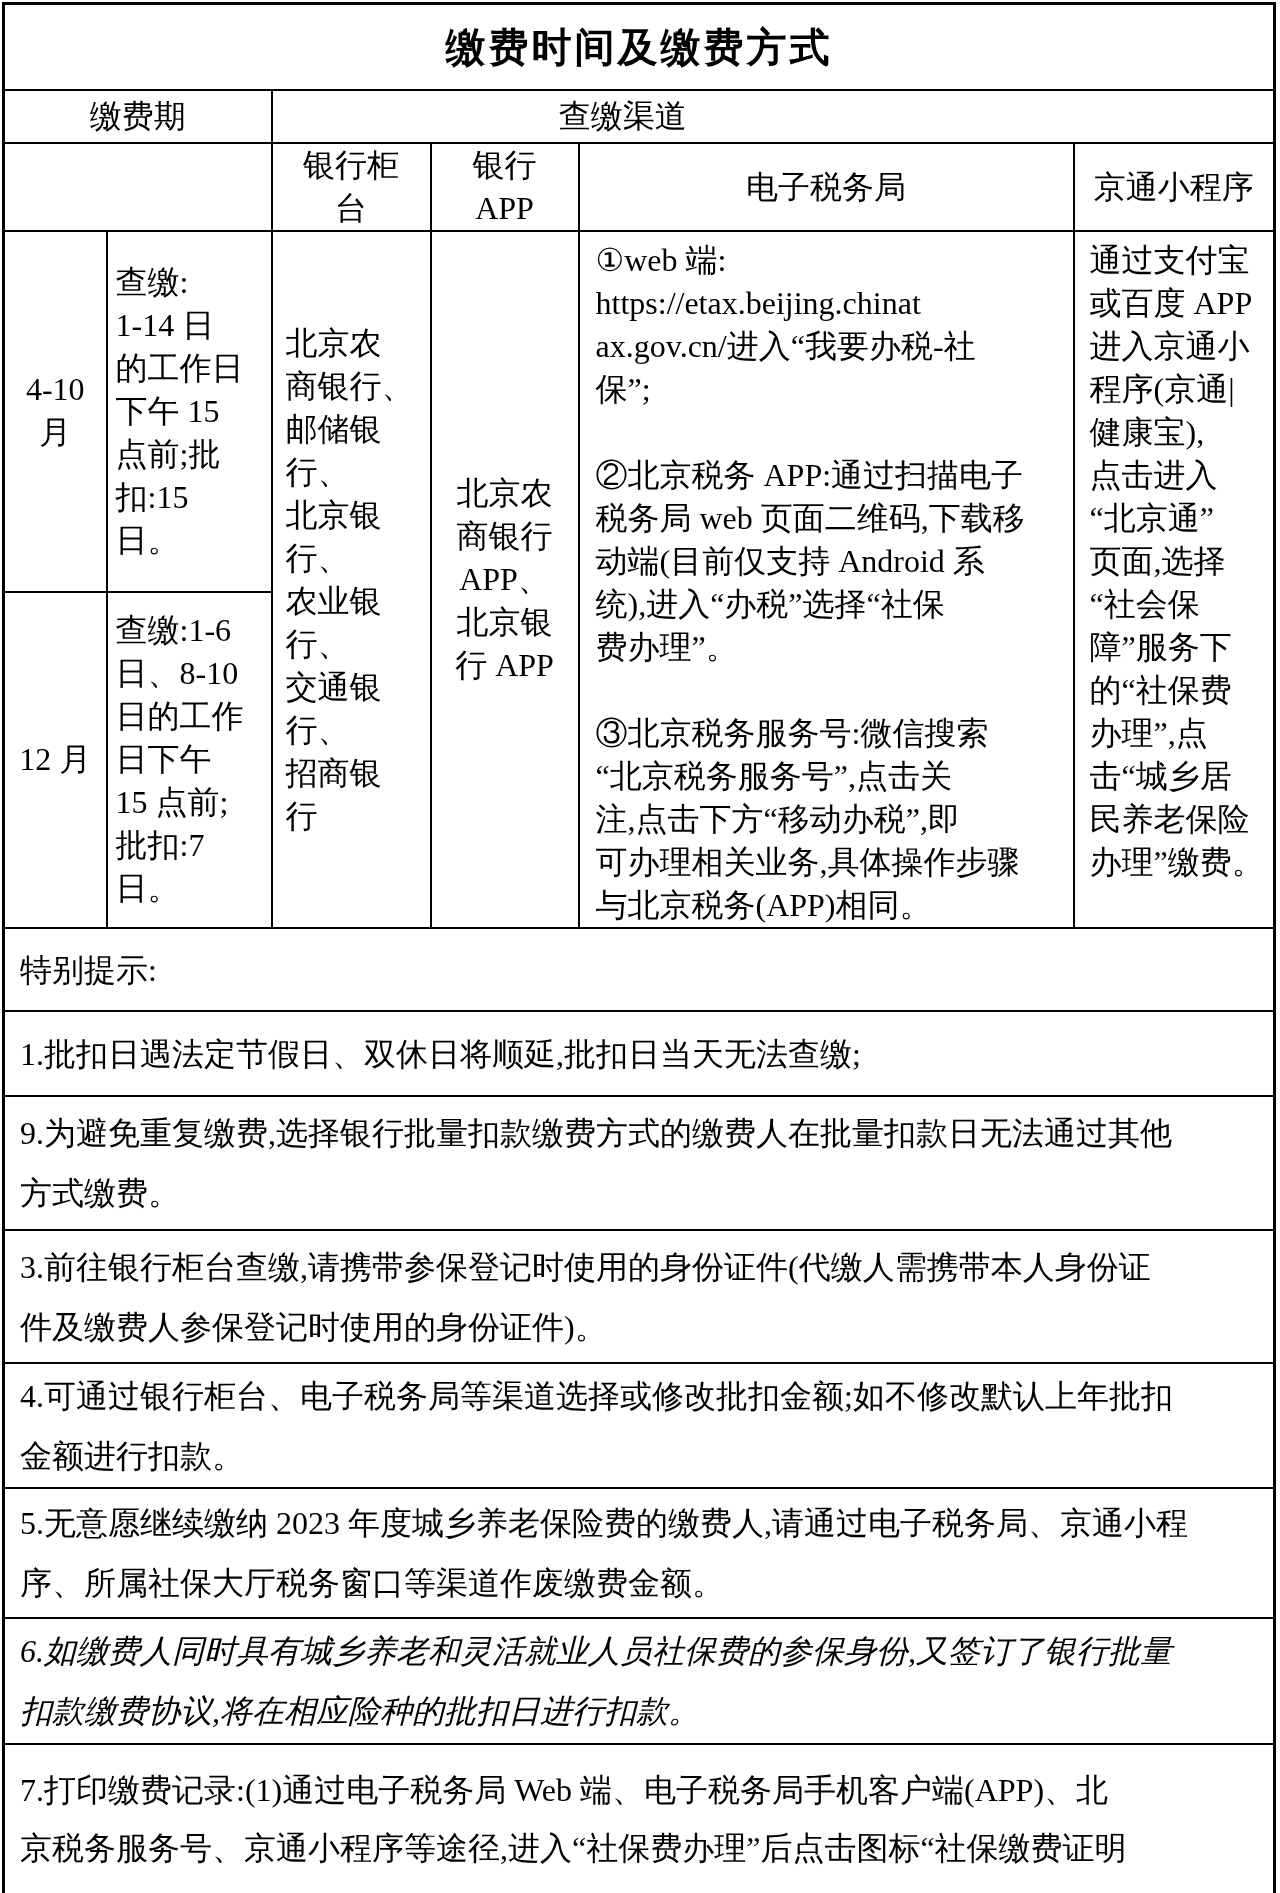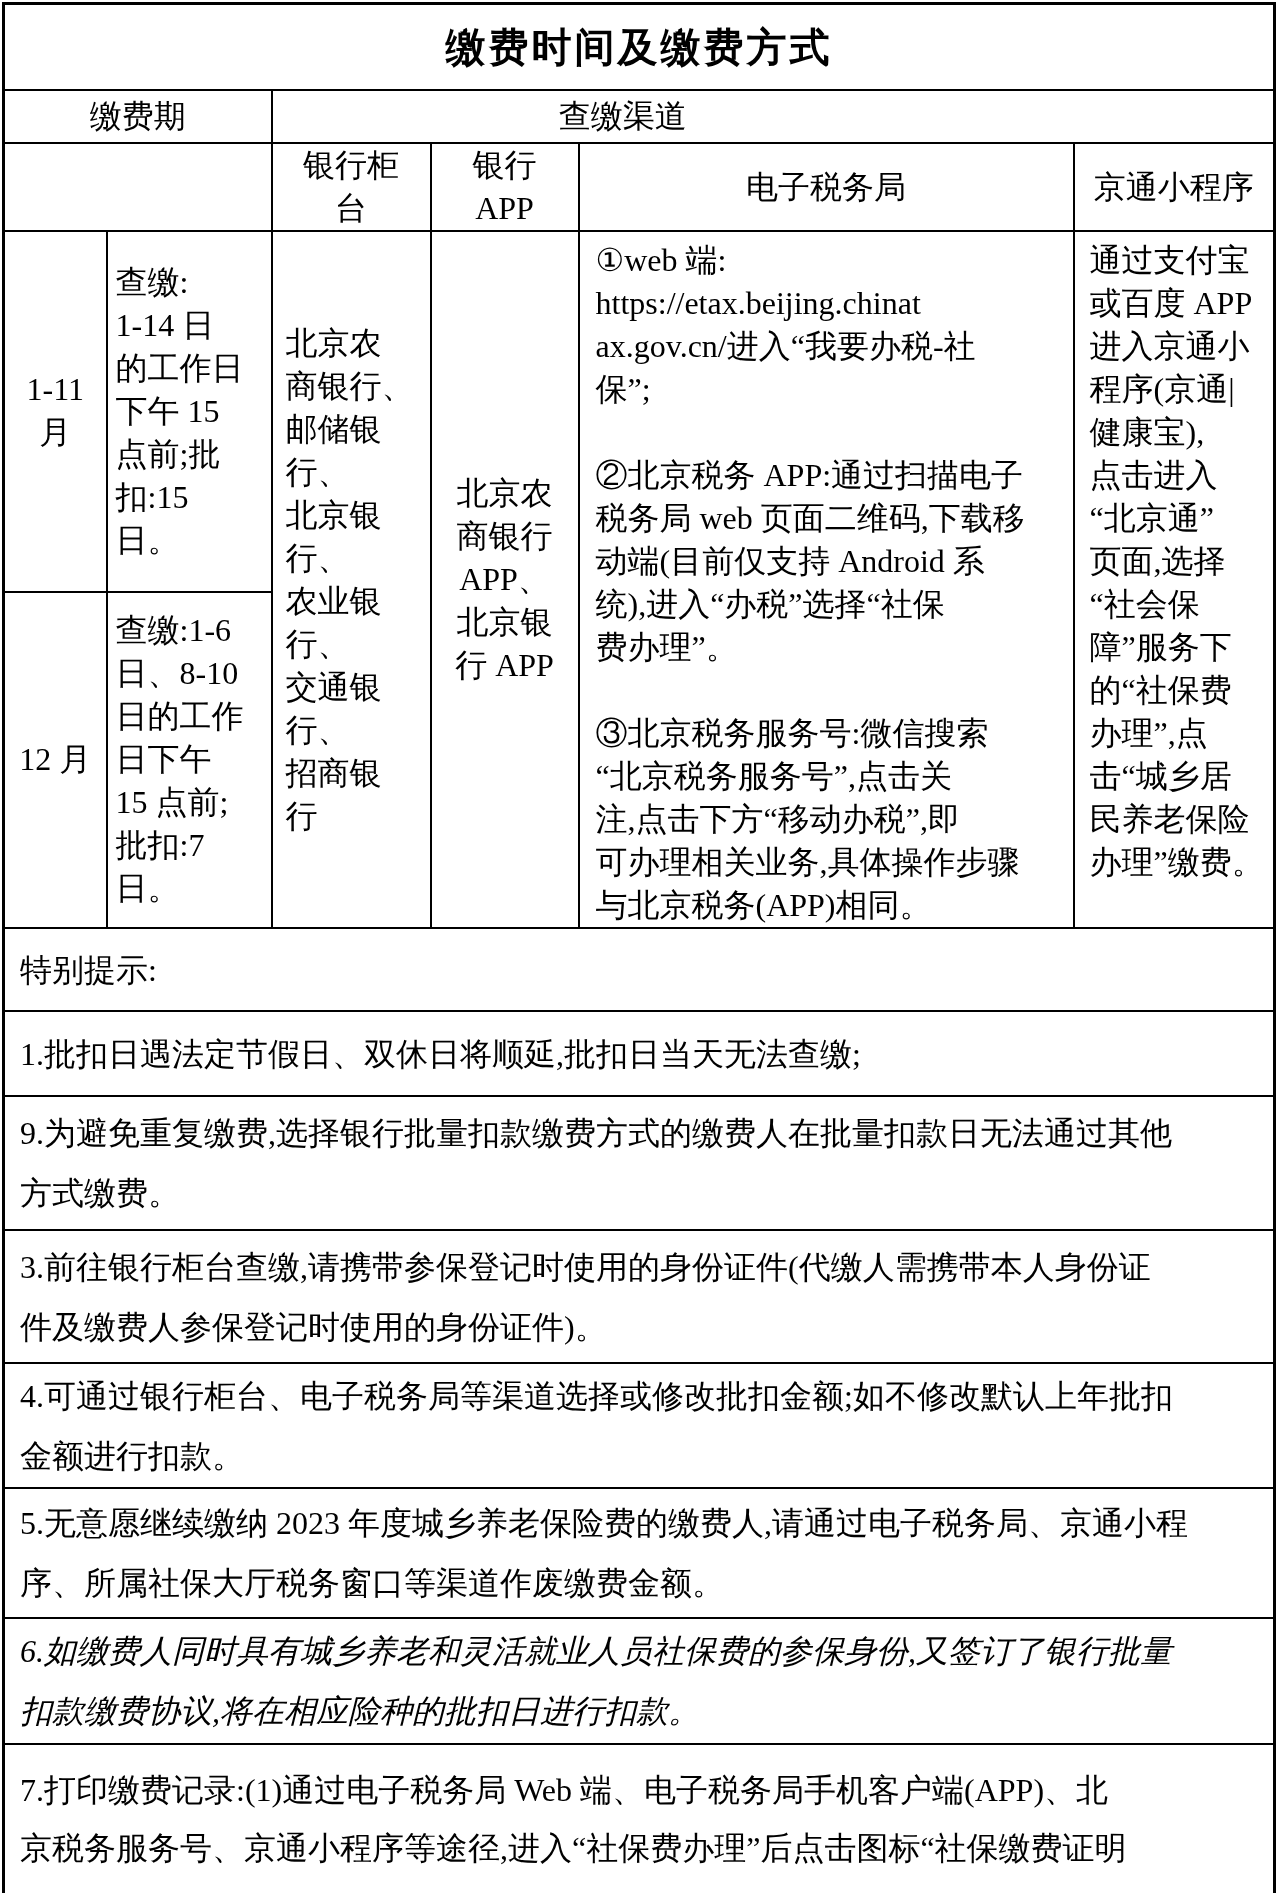--- a/index.html
+++ b/index.html
@@ -92,21 +92,21 @@
       <td colspan="2"></td>
       <td class="pre">银行柜
 台</td>
       <td class="pre">银行
 APP</td>
       <td>电子税务局</td>
       <td>京通小程序</td>
     </tr>
 
     <tr class="r-d1">
-      <td class="c-month pre">1-11
+      <td class="c-month pre">4-10
 月</td>
       <td class="c-sched pre">查缴:
 1-14 日
 的工作日
 下午 15
 点前;批
 扣:15
 日。</td>
       <td rowspan="2" class="c-banks pre">北京农
 商银行、

